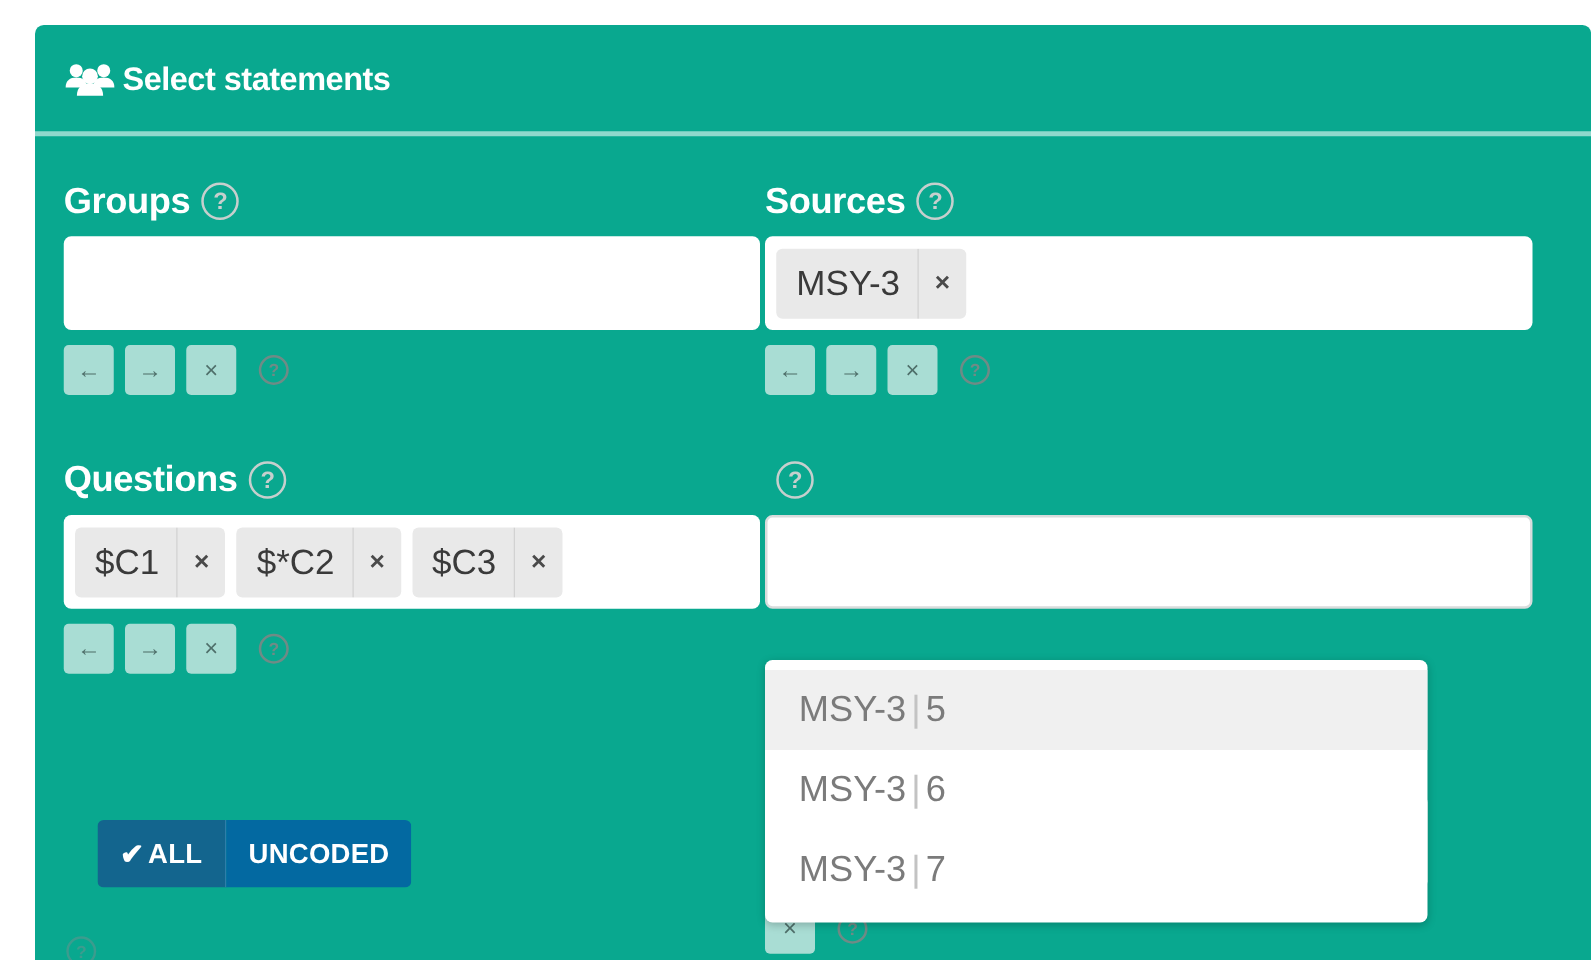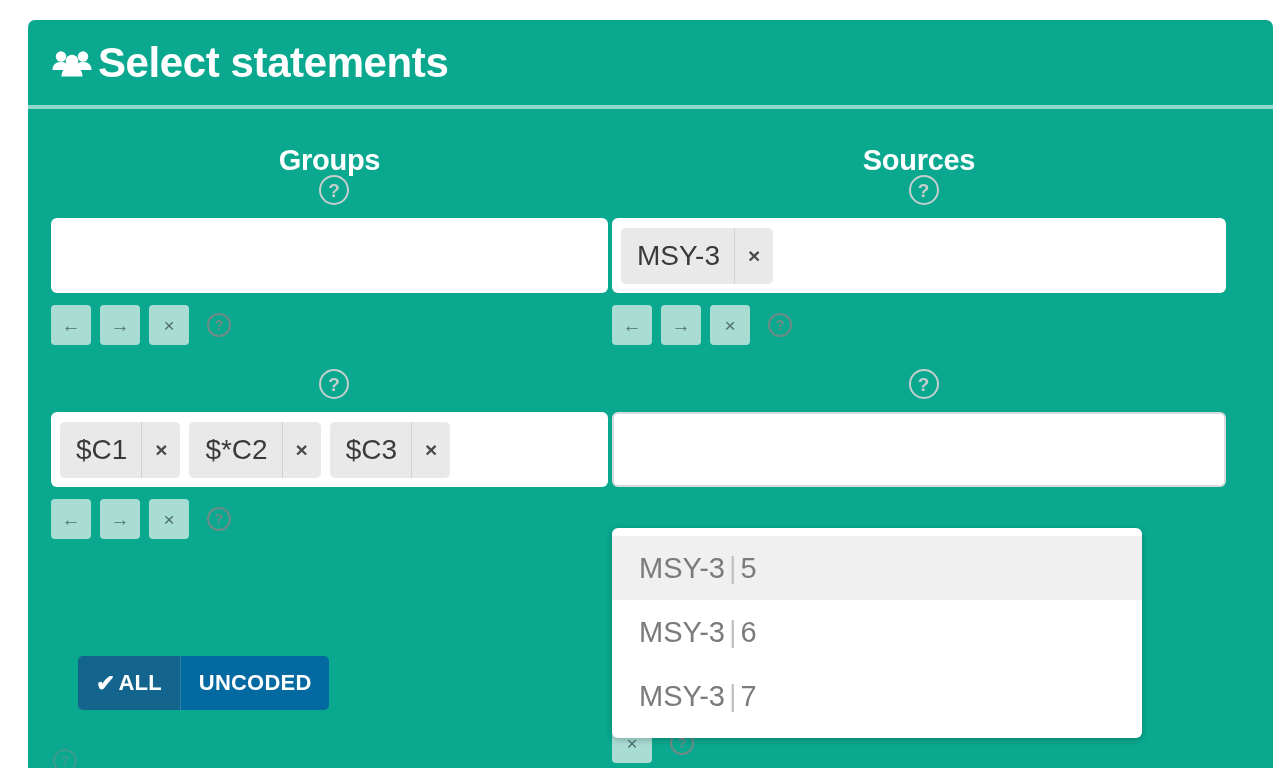--- a/index.html
+++ b/index.html
@@ -58,21 +58,21 @@
     width: 42px;
     height: 32px;
     margin-right: 5px;
     display: inline-flex;
     align-items: center;
     justify-content: center;
     flex: none;
   }
   .header-title {
     color: #ffffff;
-    font-size: 42px;
+    font-size: 26px;
     font-weight: bold;
     letter-spacing: -0.4px;
     line-height: 1;
     white-space: nowrap;
   }
 
   
   .panel-body {
     position: absolute;
     left: 0;
@@ -92,21 +92,20 @@
   .field-label {
     color: #ffffff;
     font-size: 29px;
     font-weight: bold;
     line-height: 1;
     letter-spacing: -0.3px;
     display: flex;
     align-items: center;
     white-space: nowrap;
     margin-bottom: 13px;
-    flex-direction: column;
   }
   .help-circle {
     display: inline-flex;
     align-items: center;
     justify-content: center;
     width: 30px;
     height: 30px;
     border-radius: 50%;
     border: 2.5px solid #c6cfcd;
     color: #c6cfcd;
@@ -341,20 +340,21 @@
             </div>
           <div class="mini-btn">
               <span>×</span>
             </div>
           <span class="help-circle small">?</span>
         </div>
       </div>
 
       <div class="field col-left row-2">
         <div class="field-label">
+          <span>Questions</span>
           <span class="help-circle">?</span>
         </div>
         <div class="input-box">
           <span class="chip">
             <span class="chip-label">$C1</span>
             <span class="chip-remove">×</span>
           </span>
           <span class="chip">
             <span class="chip-label">$*C2</span>
             <span class="chip-remove">×</span>

